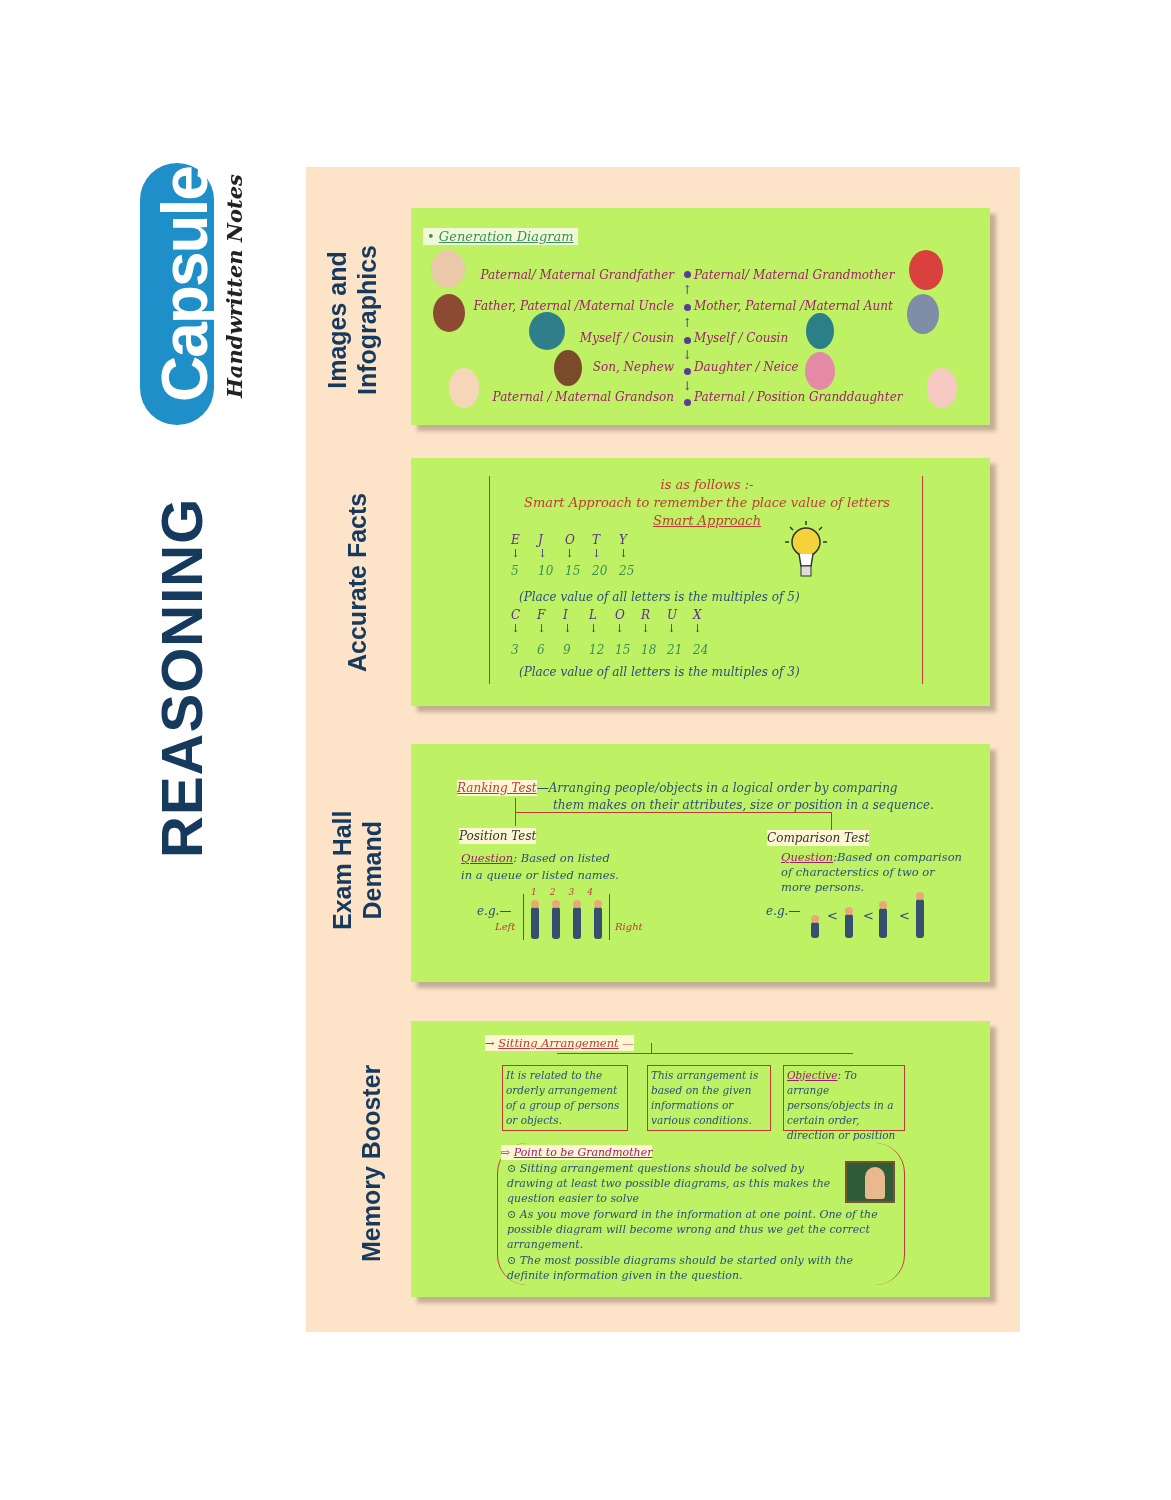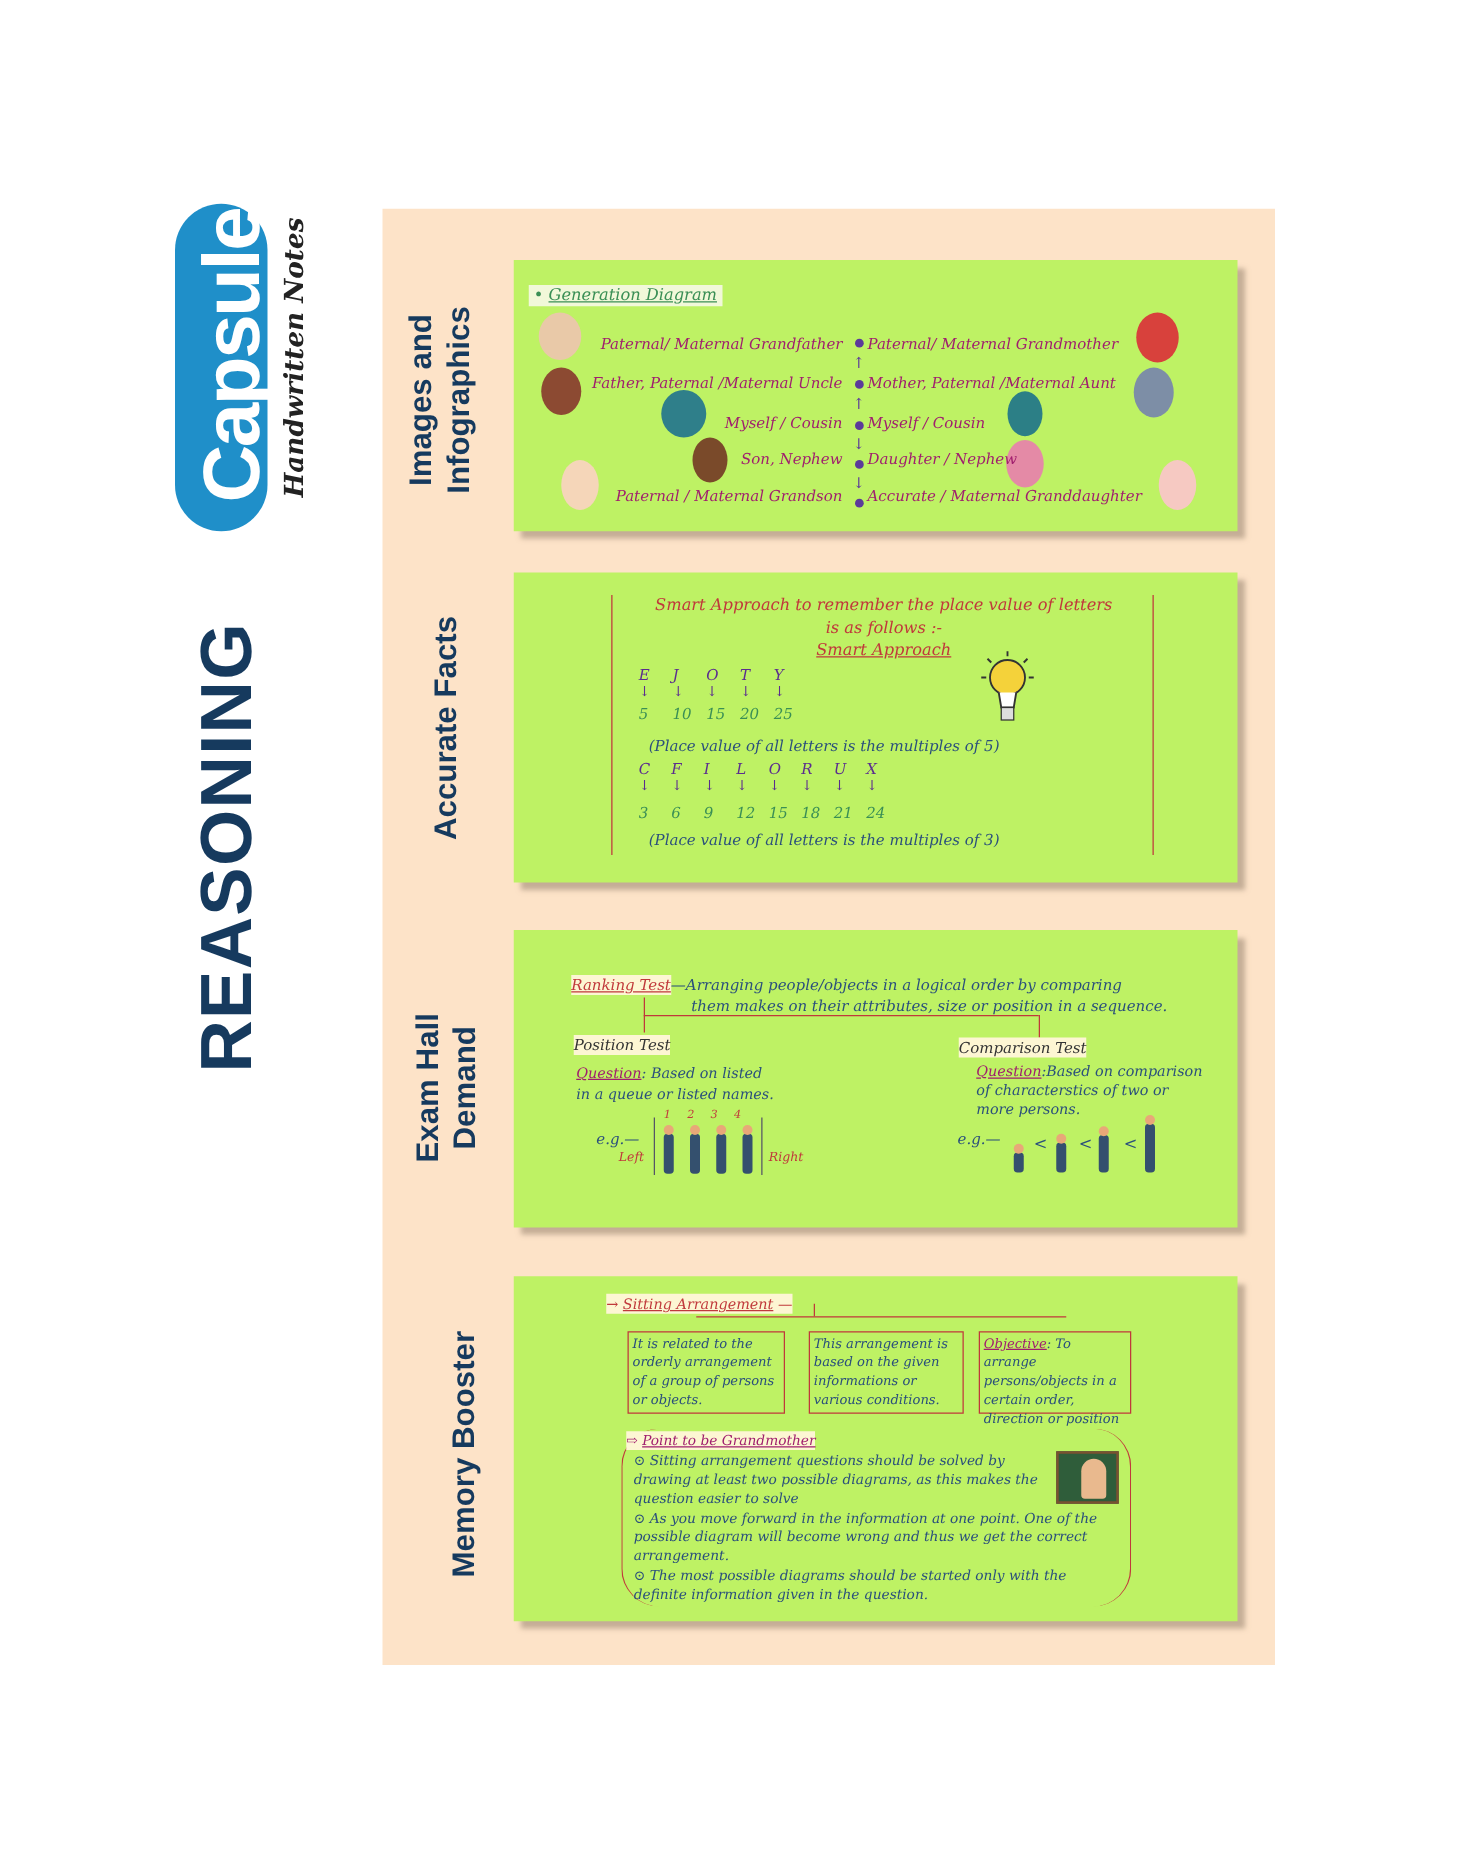--- a/index.html
+++ b/index.html
@@ -90,30 +90,30 @@
     <div class="arrow-down" style="height:22px; line-height:22px;">↓</div>
     <div class="dot"></div>
     <div class="arrow-down" style="height:22px; line-height:22px;">↓</div>
     <div class="dot"></div>
   </div>
 
   <div class="abs mag" style="left:283px; top:60px; font-size:12px; line-height:14px;">
     <div style="height:31px;">Paternal/ Maternal Grandmother</div>
     <div style="height:32px;">Mother, Paternal /Maternal Aunt</div>
     <div style="height:29px;">Myself / Cousin</div>
-    <div style="height:30px;">Daughter / Nephew</div>
-    <div>Accurate / Maternal Granddaughter</div>
+    <div style="height:30px;">Daughter / Neice</div>
+    <div>Paternal / Position Granddaughter</div>
   </div>
 </div>
 
 <div class="card hw" style="top:458px; height:248px;">
   <div class="abs" style="left:78px; top:18px; width:432px; height:208px; border:1.5px solid #c0393b; border-top:none; border-bottom:none;"></div>
   <div class="abs red" style="left:78px; top:18px; width:436px; text-align:center; font-size:13px; line-height:18px;">
+    <div>is as follows :-</div>
     <div>Smart Approach to remember the place value of letters</div>
-    <div>is as follows :-</div>
     <div class="ul">Smart Approach</div>
   </div>
 
   <div class="abs" style="left:100px; top:75px; font-size:12px;">
     <div class="purple" style="display:flex; gap:17px;">
       <span style="width:10px;">E</span>
       <span style="width:10px;">J</span>
       <span style="width:10px;">O</span>
       <span style="width:10px;">T</span>
       <span style="width:10px;">Y</span>

